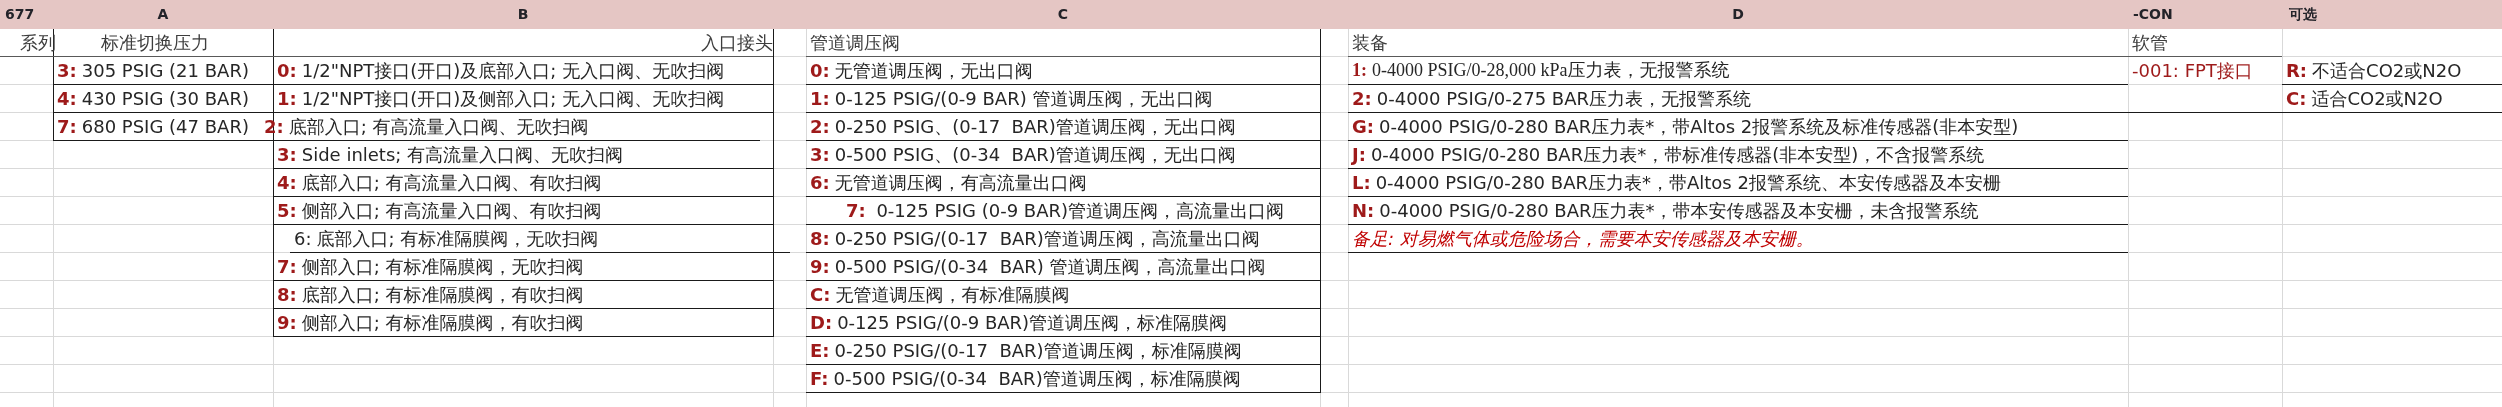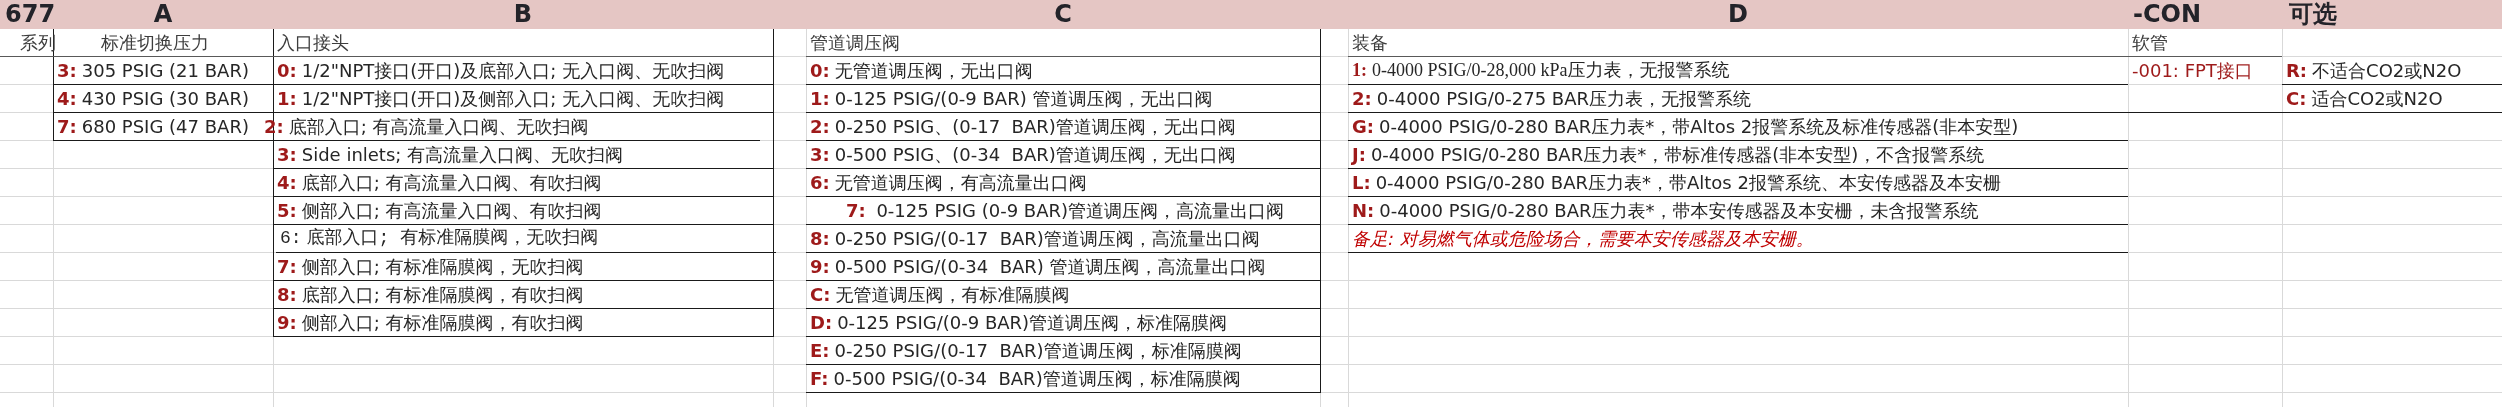--- a/index.html
+++ b/index.html
@@ -21,21 +21,21 @@
     background-size:
       2502px 364px,
       1px 378px,1px 378px,1px 378px,1px 378px,1px 378px,1px 378px,1px 378px,1px 378px;
     background-position:
       0 29px,
       53px 29px,273px 29px,773px 29px,806px 29px,1320px 29px,1348px 29px,2128px 29px,2282px 29px;
     background-repeat:no-repeat;
     overflow:hidden;
   }
   .hdband{position:absolute;left:0;top:0;width:2502px;height:29px;background:#E5C6C4;}
-  .hcell{position:absolute;top:0;height:22px;line-height:29px;font-weight:700;font-size:24px;color:#232329;white-space:pre;}
+  .hcell{position:absolute;top:0;height:22px;line-height:29px;font-weight:700;font-size:14px;color:#232329;white-space:pre;}
   .hcenter{text-align:center;}
   .cell{
     position:absolute;height:28px;line-height:27px;box-sizing:border-box;
     padding-left:4px;white-space:pre;font-size:18px;color:#262626;
     border-bottom:1px solid rgba(0,0,0,0);
   }
   .bb{border-bottom-color:#1A1A1A;}
   .lbl{border-bottom-color:#595959;color:#3d3d3d;}
   .code{font-weight:700;color:#9E1A1A;margin-right:5px;}
   .code.plain{font-weight:400;color:#262626;}
@@ -57,36 +57,36 @@
   <div class="hcell" style="left:2133px;width:149px;">-CON</div>
   <div class="hcell" style="left:2289px;width:213px;">可选</div>
 
   <div class="vline" style="left:53px;top:29px;height:112px;"></div>
   <div class="vline" style="left:273px;top:29px;height:308px;"></div>
   <div class="vline" style="left:773px;top:29px;height:308px;"></div>
   <div class="vline" style="left:1320px;top:29px;height:364px;"></div>
 
   <div class="cell lbl" style="left:0;top:29px;width:53px;padding-left:20px;">系列</div>
   <div class="cell lbl" style="left:53px;top:29px;width:220px;padding-left:48px;">标准切换压力</div>
-  <div class="cell lbl" style="left:273px;top:29px;width:500px;">入口接头</div>
+  <div class="cell lbl" style="left:273px;top:29px;width:500px;text-align:right;">入口接头</div>
   <div class="cell lbl" style="left:806px;top:29px;width:514px;">管道调压阀</div>
   <div class="cell lbl" style="left:1348px;top:29px;width:780px;">装备</div>
   <div class="cell lbl" style="left:2128px;top:29px;width:154px;">软管</div>
 
   <div class="cell bb" style="left:53px;top:57px;width:220px;"><span class="code">3:</span><span>305 PSIG (21 BAR)</span></div>
   <div class="cell bb" style="left:53px;top:85px;width:220px;"><span class="code">4:</span><span>430 PSIG (30 BAR)</span></div>
   <div class="cell bb" style="left:53px;top:113px;width:220px;"><span class="code">7:</span><span>680 PSIG (47 BAR)</span></div>
 
   <div class="cell bb" style="left:273px;top:57px;width:500px;"><span class="code">0:</span><span>1/2"NPT接口(开口)及底部入口; 无入口阀、无吹扫阀</span></div>
   <div class="cell bb" style="left:273px;top:85px;width:500px;"><span class="code">1:</span><span>1/2"NPT接口(开口)及侧部入口; 无入口阀、无吹扫阀</span></div>
   <div class="cell bb" style="left:260px;top:113px;width:500px;"><span class="code">2:</span><span>底部入口; 有高流量入口阀、无吹扫阀</span></div>
   <div class="cell bb" style="left:273px;top:141px;width:500px;"><span class="code">3:</span><span>Side inlets; 有高流量入口阀、无吹扫阀</span></div>
   <div class="cell bb" style="left:273px;top:169px;width:500px;"><span class="code">4:</span><span>底部入口; 有高流量入口阀、有吹扫阀</span></div>
   <div class="cell bb" style="left:273px;top:197px;width:500px;"><span class="code">5:</span><span>侧部入口; 有高流量入口阀、有吹扫阀</span></div>
-  <div class="cell bb" style="left:276px;top:225px;width:500px;font-family:Liberation Mono, monospace;"><span class="code plain">6:</span><span>底部入口; 有标准隔膜阀，无吹扫阀</span></div>
+  <div class="cell bb" style="left:290px;top:225px;width:500px;"><span class="code plain">6:</span><span>底部入口; 有标准隔膜阀，无吹扫阀</span></div>
   <div class="cell bb" style="left:273px;top:253px;width:500px;"><span class="code">7:</span><span>侧部入口; 有标准隔膜阀，无吹扫阀</span></div>
   <div class="cell bb" style="left:273px;top:281px;width:500px;"><span class="code">8:</span><span>底部入口; 有标准隔膜阀，有吹扫阀</span></div>
   <div class="cell bb" style="left:273px;top:309px;width:500px;"><span class="code">9:</span><span>侧部入口; 有标准隔膜阀，有吹扫阀</span></div>
 
   <div class="cell bb" style="left:806px;top:57px;width:514px;"><span class="code">0:</span><span>无管道调压阀，无出口阀</span></div>
   <div class="cell bb" style="left:806px;top:85px;width:514px;"><span class="code">1:</span><span>0-125 PSIG/(0-9 BAR) 管道调压阀，无出口阀</span></div>
   <div class="cell bb" style="left:806px;top:113px;width:514px;"><span class="code">2:</span><span>0-250 PSIG、(0-17  BAR)管道调压阀，无出口阀</span></div>
   <div class="cell bb" style="left:806px;top:141px;width:514px;"><span class="code">3:</span><span>0-500 PSIG、(0-34  BAR)管道调压阀，无出口阀</span></div>
   <div class="cell bb" style="left:806px;top:169px;width:514px;"><span class="code">6:</span><span>无管道调压阀，有高流量出口阀</span></div>
   <div class="cell bb" style="left:806px;top:197px;width:514px;text-align:center;"><span class="code">7:</span><span> 0-125 PSIG (0-9 BAR)管道调压阀，高流量出口阀</span></div>

